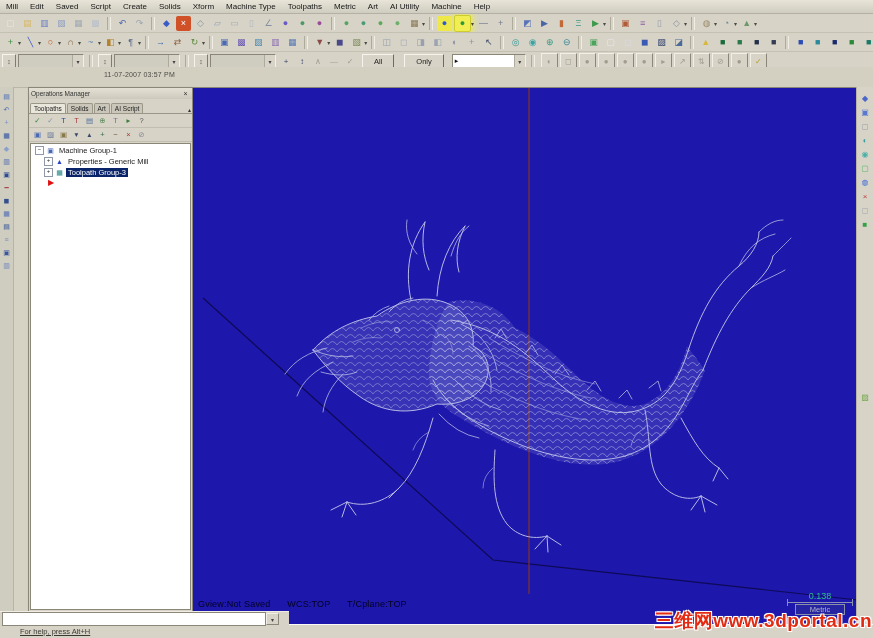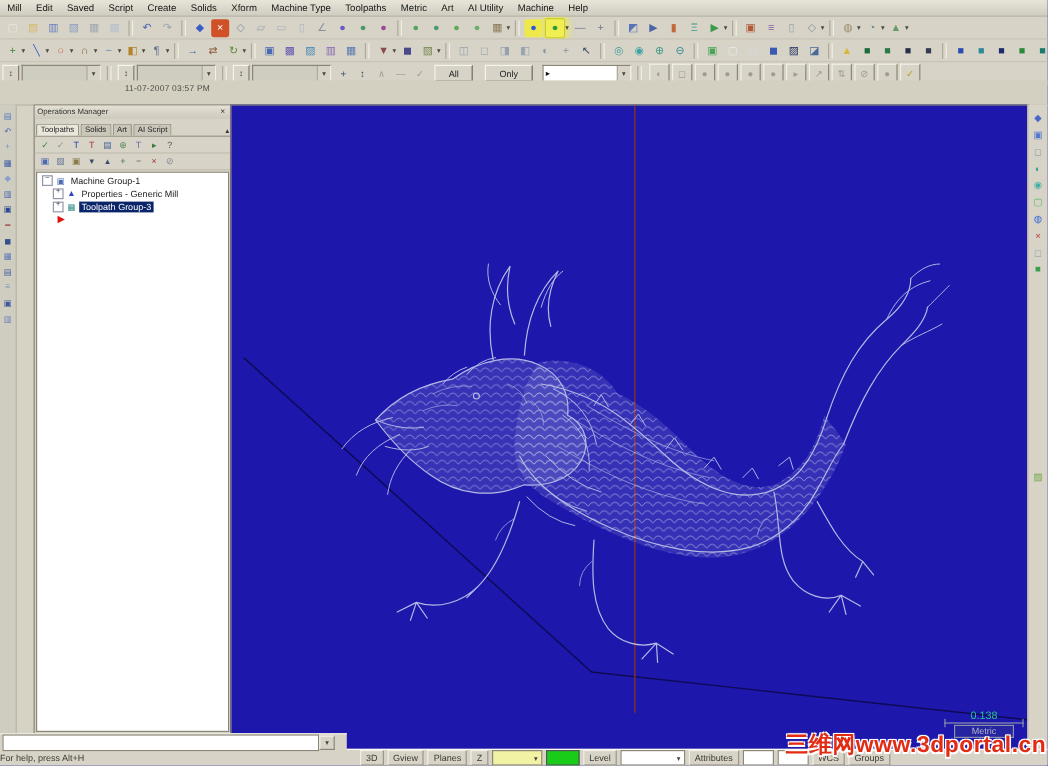--- a/index.html
+++ b/index.html
@@ -81,21 +81,21 @@
   .rico:nth-child(11){margin-top:160px;}
   
   .prompt{position:absolute;left:0;top:611px;width:287px;height:14px;background:#d7d3c6;
           border-top:1px solid #f0eee4;display:flex;align-items:center;padding-left:2px;z-index:5;}
   .mru{width:258px;height:10px;background:#fff;border:1px solid #8a8678;font-size:7px;}
   .mrudd{width:11px;height:10px;background:#d7d3c6;border:1px solid;border-color:#f2f0e6 #8a8678 #8a8678 #f2f0e6;
          font-size:6px;display:flex;align-items:center;justify-content:center;color:#444;}
   
   .sb{position:absolute;left:0;bottom:0;width:873px;height:13px;background:#d7d3c6;border-top:1px solid #fbfaf4;
       display:flex;align-items:center;font-size:7.5px;color:#3a3a34;z-index:4;}
-  .sb-help{margin-left:0;white-space:nowrap;}
+  .sb-help{margin-left:20px;white-space:nowrap;text-decoration:underline;}
   .sb-items{position:absolute;left:300px;display:flex;align-items:center;gap:3px;}
   .sbtn{padding:0 4px;height:11px;display:inline-flex;align-items:center;background:#d7d3c6;
         border:1px solid;border-color:#f2f0e6 #9a9688 #9a9688 #f2f0e6;white-space:nowrap;}
   .sfield{width:52px;height:11px;background:#fff;border:1px solid #8a8678;display:inline-flex;align-items:center;justify-content:flex-end;}
   .sfield.yellow{background:#f2f2a4;width:40px;}
   .sfield.sm{width:24px;}
   .sfield .ddv{font-style:normal;font-size:6px;width:9px;text-align:center;color:#444;}
   .swatch{width:26px;height:11px;background:#18cc18;border:1px solid #555;}
   
   .wm{position:absolute;right:1px;bottom:4px;z-index:60;font-size:19px;font-weight:bold;color:#e32b13;
@@ -399,20 +399,25 @@
       <circle cx="204" cy="242" r="2.5" stroke-width="0.9"></circle>
       <path d="M134,260 C116,264 102,272 92,286 M140,274 C122,282 110,292 104,308 M150,286 C138,298 132,310 130,324" stroke-width="0.8"></path>
       <path d="M168,240 q16,-8 32,-6 M160,254 q14,-6 28,-4 M230,232 q12,4 16,16 M250,246 q10,8 10,20" stroke-width="0.7" opacity="0.7"></path>
       <path d="M240,330 C232,358 222,384 206,400 C192,414 172,420 154,414 M154,414 l-16,8 M154,414 l-5,15 M154,414 l9,13 M206,400 l-10,10"></path>
       <path d="M302,362 C300,392 300,418 314,436 C324,448 340,452 354,448 M354,448 l-12,13 M354,448 l1,16 M354,448 l14,9"></path>
       <path d="M452,322 C458,352 454,378 468,396 C478,408 494,414 508,408 M508,408 l-10,14 M508,408 l4,16 M508,408 l16,9"></path>
       <path d="M488,330 C500,352 510,370 526,380 M526,380 l-6,13 M526,380 l9,11"></path>
       <path d="M236,344 q-12,6 -16,18 M300,380 q-10,8 -10,20 M452,340 q-12,6 -14,18" stroke-width="0.8" opacity="0.75"></path>
     </g>
   </svg>
+  <div class="gstat">
+    <span>Gview:Not Saved</span>
+    <span>WCS:TOP</span>
+    <span>T/Cplane:TOP</span>
+  </div>
   <div class="scale">
     <div class="sval">0.138</div>
     <div class="sbar"></div>
     <div class="sunit">Metric</div>
   </div>
 </div>
 
 <div class="rtb" id="rtb">
     <span class="rico" style="color: rgb(74, 102, 200);">◆</span>
     <span class="rico" style="color: rgb(88, 120, 208);">▣</span>
@@ -427,34 +432,15 @@
     <span class="rico" style="color: rgb(112, 168, 72);">▨</span>
   </div>
 
 <div class="prompt">
   <input class="mru" readonly="" style="">
   <span class="mrudd">▾</span>
 </div>
 
 <div class="sb">
   <span class="sb-help">For help, press Alt+H</span>
-  <div class="sb-items">
-    <span class="sbtn">3D</span>
-    <span class="sbtn">Gview</span>
-    <span class="sbtn">Planes</span>
-    <span class="sbtn">Z</span>
-    <span class="sfield yellow">
-        <i class="ddv">▾</i>
-      </span>
-    <span class="swatch"></span>
-    <span class="sbtn">Level</span>
-    <span class="sfield">
-        <i class="ddv">▾</i>
-      </span>
-    <span class="sbtn">Attributes</span>
-    <span class="sfield sm"></span>
-    <span class="sfield sm"></span>
-    <span class="sbtn">WCS</span>
-    <span class="sbtn">Groups</span>
-  </div>
 </div>
 
 <div class="wm">三维网www.3dportal.cn</div>
 
 </body></html>

